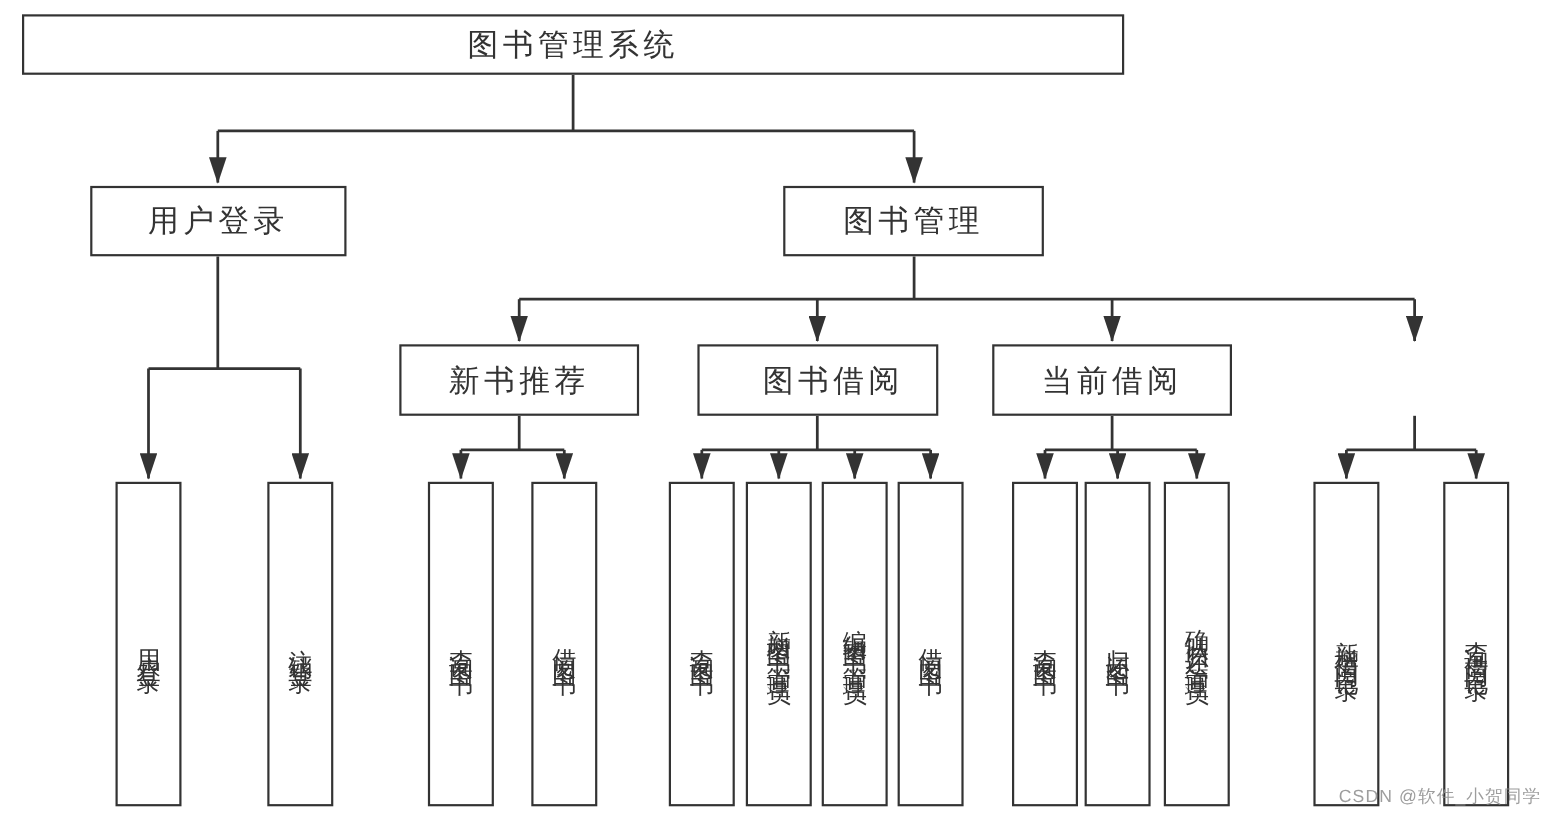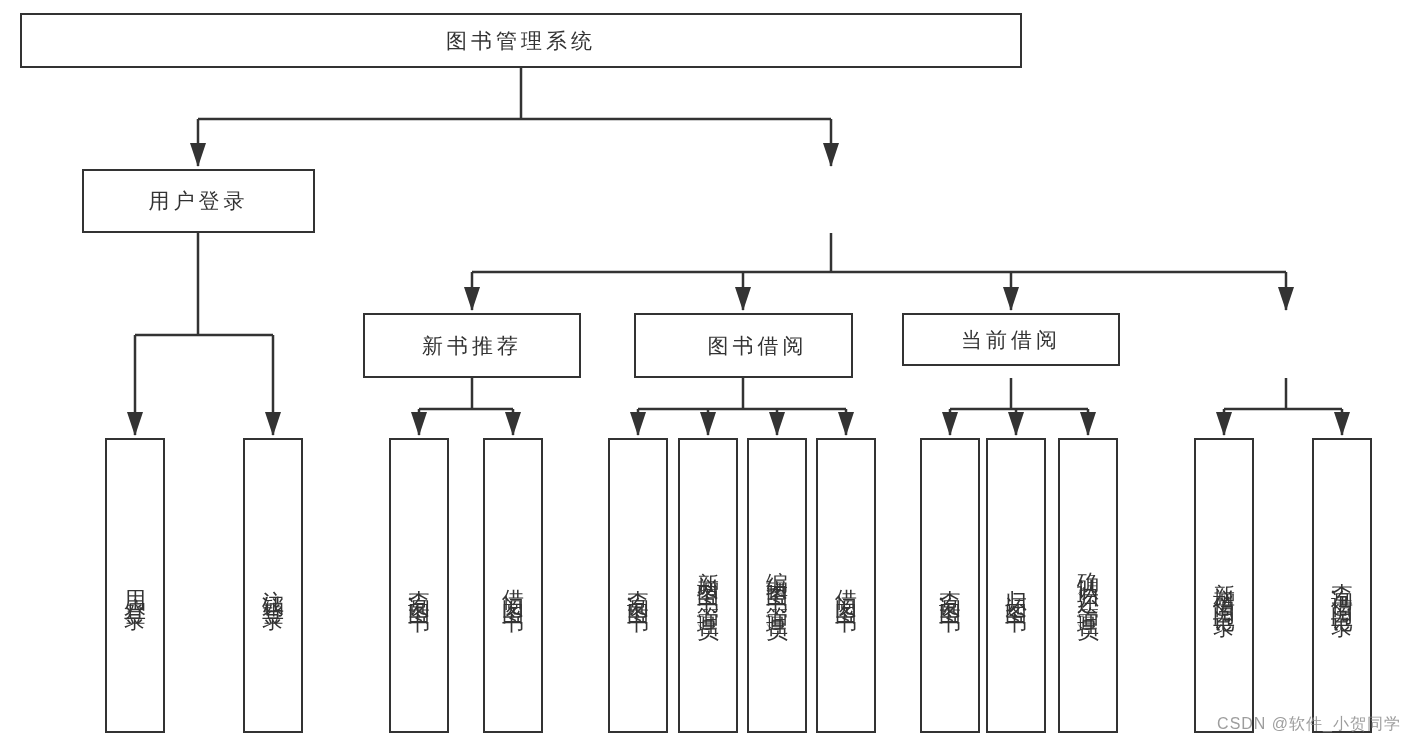--- a/index.html
+++ b/index.html
@@ -7,21 +7,21 @@
     position:relative; width:1405px; height:747px;
     background:#ffffff; overflow:hidden;
     font-family:"Liberation Sans","DejaVu Sans",sans-serif;
     color:#333333;
   }
   #wires { position:absolute; left:0; top:0; pointer-events:none; }
   .hbox {
     position:absolute; box-sizing:border-box;
     border:2.5px solid #333333; background:#ffffff;
     display:flex; align-items:center; justify-content:center;
-    font-size:21px; letter-spacing:4px; white-space:nowrap;font-family:Liberation Serif, serif;
+    font-size:28px; letter-spacing:4px; white-space:nowrap;font-family:Liberation Serif, serif;
   }
   .leaf {
     position:absolute; box-sizing:border-box;
     top:438px; width:60px; height:295px;
     border:2.5px solid #333333; background:#ffffff;
     display:flex; align-items:center; justify-content:center;
   }
   .vtext {
     display:block;
     writing-mode:vertical-rl; text-orientation:mixed;
@@ -97,28 +97,31 @@
     </g>
   </svg>
 
   <div class="hbox" style="left:20px; top:13px; width:1002px; height:55px;">
     <span class="htext">图书管理系统</span>
   </div>
 
   <div class="hbox" style="left:82px; top:169px; width:233px; height:64px;">
     <span class="htext">用户登录</span>
   </div>
+  <div class="hbox" style="left:712px; top:169px; width:237px; height:64px;">
+    <span class="htext">图书管理</span>
+  </div>
 
   <div class="hbox" style="left:363px; top:313px; width:218px; height:65px;">
     <span class="htext">新书推荐</span>
   </div>
   <div class="hbox" style="left:634px; top:313px; width:219px; height:65px;padding-left:28px;">
     <span class="htext">图书借阅</span>
   </div>
-  <div class="hbox" style="left:902px; top:313px; width:218px; height:53px;">
+  <div class="hbox" style="left:902px; top:313px; width:218px; height:65px;">
     <span class="htext">当前借阅</span>
   </div>
 
   <div class="leaf" style="left:105px;">
     <span class="vtext">用户登录</span>
   </div>
   <div class="leaf" style="left:243px;">
     <span class="vtext">注销登录</span>
   </div>
 

